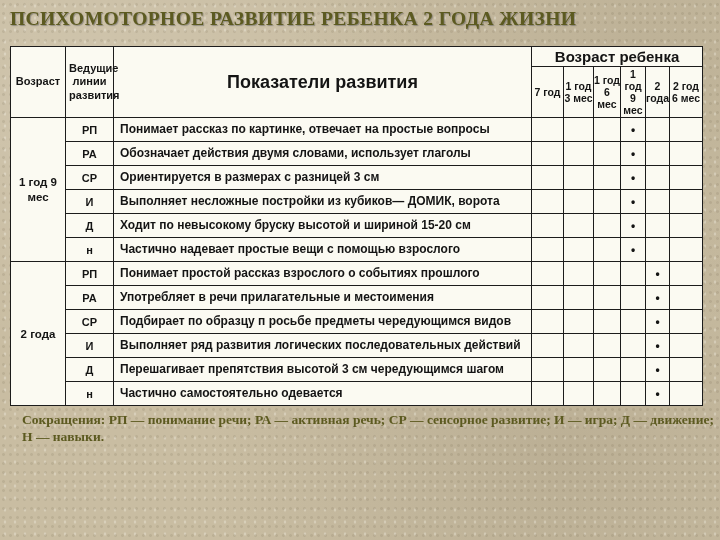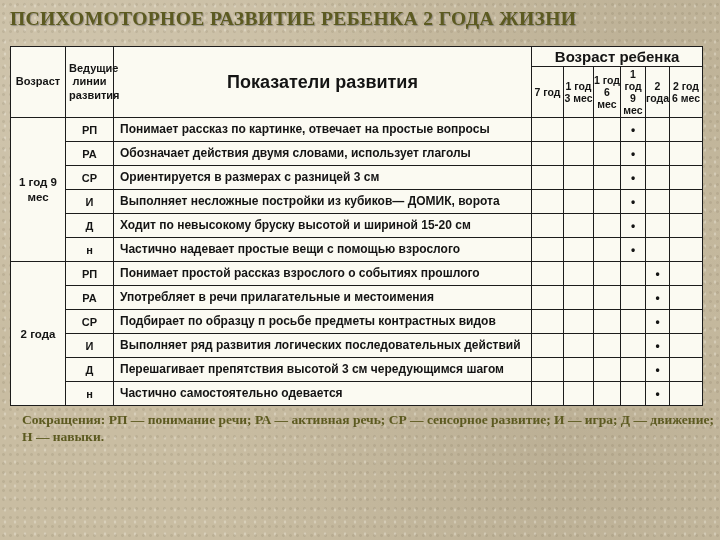--- a/index.html
+++ b/index.html
@@ -177,21 +177,21 @@
           <td class="ind-cell">Употребляет в речи прилагательные и местоимения</td>
           <td class="mark-cell"></td>
           <td class="mark-cell"></td>
           <td class="mark-cell"></td>
           <td class="mark-cell"></td>
           <td class="mark-cell">•</td>
           <td class="mark-cell"></td>
         </tr>
         <tr>
           <td class="line-cell">СР</td>
-          <td class="ind-cell">Подбирает по образцу п росьбе предметы контрастных видов</td>
+          <td class="ind-cell">Подбирает по образцу п росьбе предметы чередующимся видов</td>
           <td class="mark-cell"></td>
           <td class="mark-cell"></td>
           <td class="mark-cell"></td>
           <td class="mark-cell"></td>
           <td class="mark-cell">•</td>
           <td class="mark-cell"></td>
         </tr>
         <tr>
           <td class="line-cell">И</td>
           <td class="ind-cell">Выполняет ряд развития логических последовательных действий</td>

